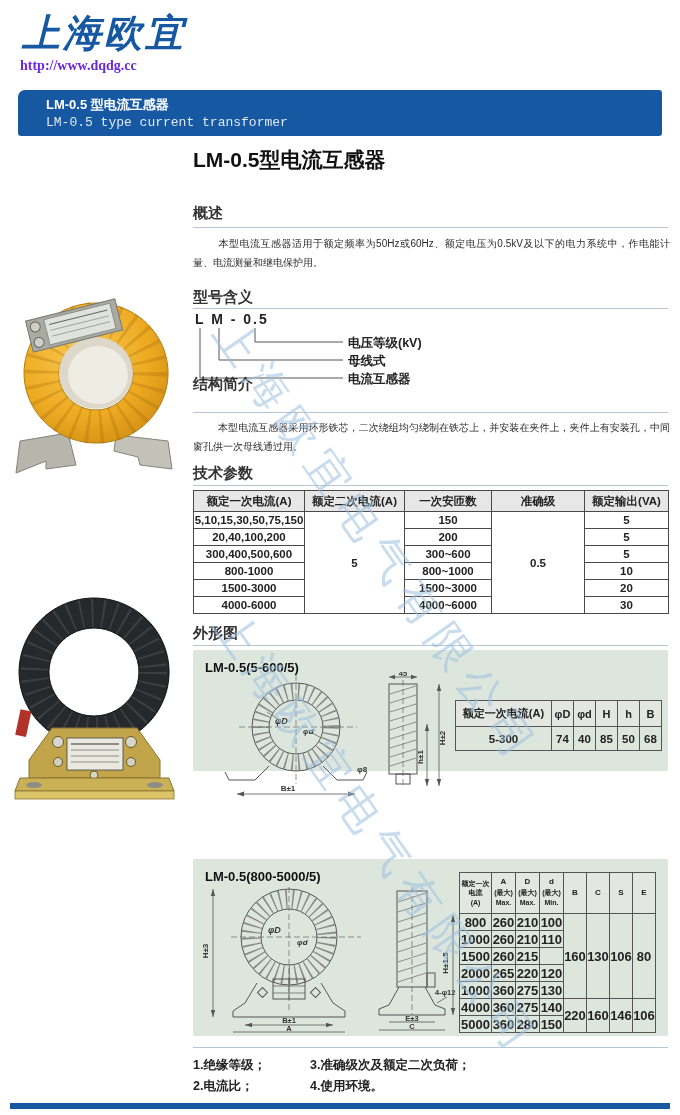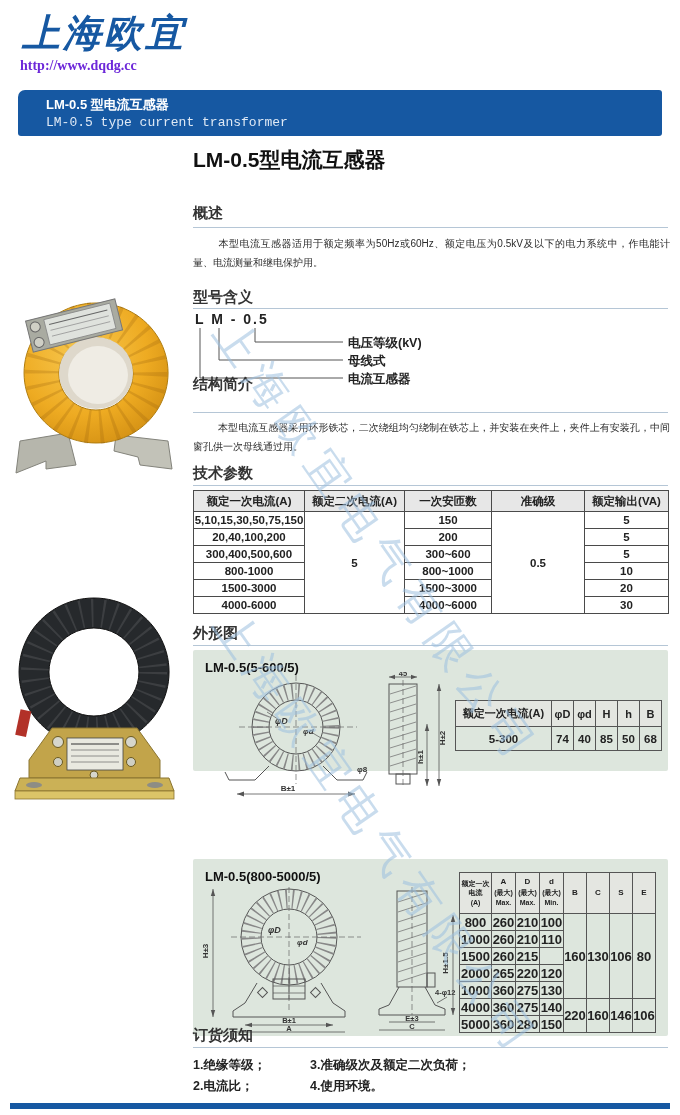--- a/index.html
+++ b/index.html
@@ -452,21 +452,20 @@
       <tr>
         <td>5000</td>
         <td>360</td>
         <td>280</td>
         <td>150</td>
       </tr>
     </tbody>
       </table>
   </div>
 
-  <div class="sec-head" style="top:1026px">订货须知</div>
   <div class="sec-rule" style="top:1047px"></div>
   <div class="order-item" style="left:193px;top:1057px">1.绝缘等级；</div>
   <div class="order-item" style="left:193px;top:1078px">2.电流比；</div>
   <div class="order-item" style="left:310px;top:1057px">3.准确级次及额定二次负荷；</div>
   <div class="order-item" style="left:310px;top:1078px">4.使用环境。</div>
 
   <div class="footer-bar"></div>
 </div>
 
 </body></html>

